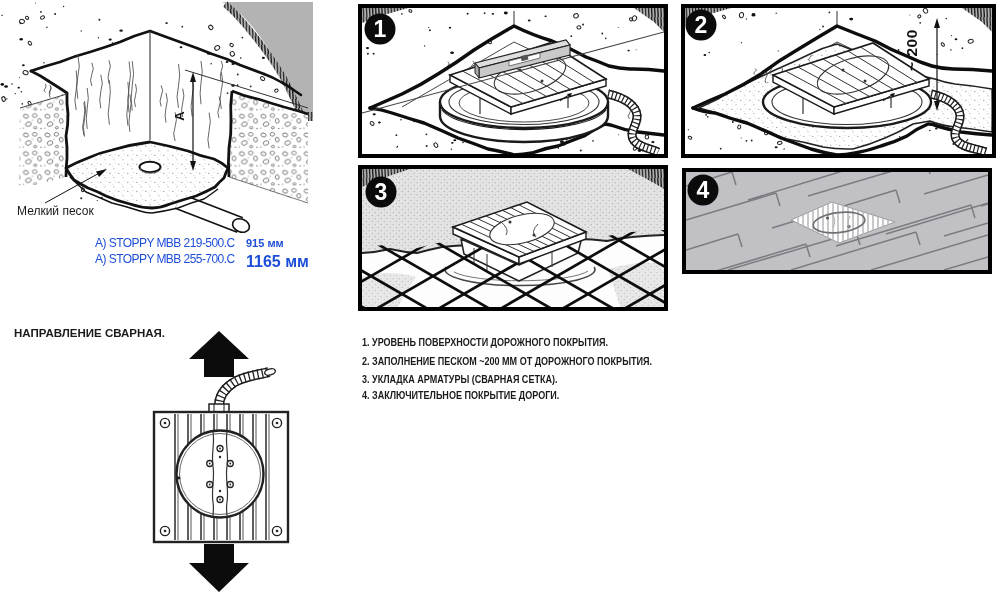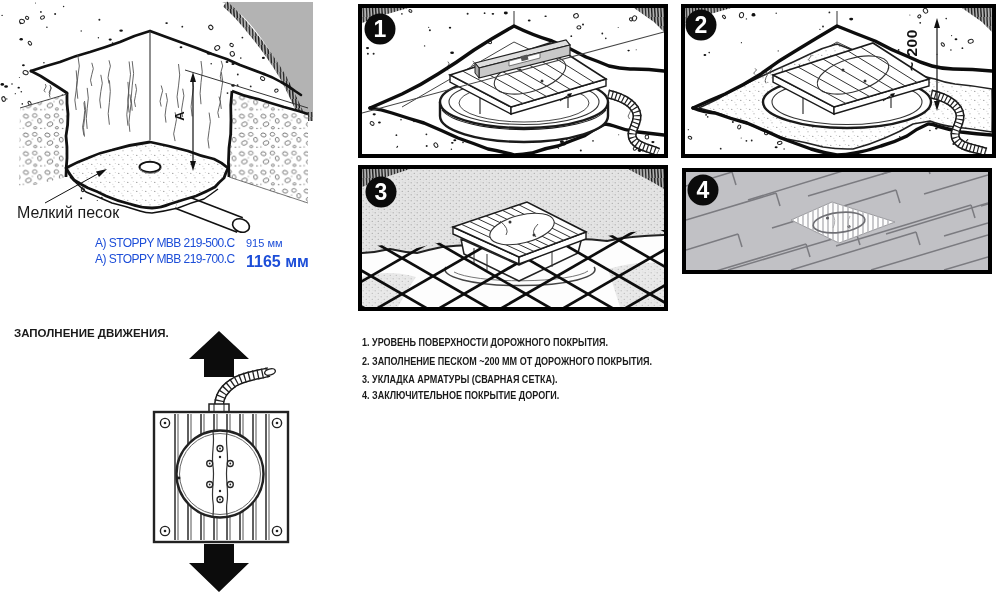--- a/index.html
+++ b/index.html
@@ -151,26 +151,26 @@
     <path d="M70.0,177.0 Q77.8,184.7 86.0,192.0 Q99.1,197.4 112.0,203.0 Q126.2,206.4 140.0,211.0 Q145.9,212.9 152.0,213.0 Q165.1,211.1 178.0,208.0 Q190.7,202.8 204.0,199.0 Q211.1,194.2 218.0,189.0" fill="none" stroke="#111" stroke-width="1.4"></path>
     <ellipse cx="150" cy="167" rx="10.5" ry="5.2" fill="#fff" stroke="#111" stroke-width="2"></ellipse>
     <path d="M140,168 a10.5,5.2 0 0 0 21,0" fill="none" stroke="#666" stroke-width="1"></path>
     <line x1="193" y1="78" x2="193" y2="165" stroke="#111" stroke-width="1.2"></line>
     <path d="M193,72 L190,82 L196,82 Z" fill="#111"></path>
     <path d="M193,171 L190,161 L196,161 Z" fill="#111"></path>
     <text x="184" y="116" transform="rotate(-90 184 116)" font-size="13" font-weight="bold" fill="#111" text-anchor="middle">A</text>
     <line x1="45" y1="203" x2="103" y2="171" stroke="#111" stroke-width="1"></line>
     <path d="M107,169 L96,171.5 L99,177 Z" fill="#111"></path>
   </svg>
-<div style="position:absolute;left:17px;top:204px;font-size:16px;color:#1a1a1a;white-space:nowrap">Мелкий песок</div>
+<div style="position:absolute;left:17px;top:204px;font-size:12px;color:#1a1a1a;white-space:nowrap">Мелкий песок</div>
 <div class="cap" style="left:95px;top:236px">A) STOPPY MBB 219-500.C</div>
-<div class="cap" style="left:95px;top:251.5px">A) STOPPY MBB 219-700.C</div>
-<div class="cap" style="left:246px;top:237px;font-weight:normal;font-size:11px;letter-spacing:0">915 мм</div>
+<div class="cap" style="left:95px;top:251.5px">A) STOPPY MBB 255-700.C</div>
+<div class="cap" style="left:246px;top:237px;font-weight:bold;font-size:11px;letter-spacing:0">915 мм</div>
 <div class="cap" style="left:246px;top:252.5px;font-weight:bold;font-size:16px;letter-spacing:0">1165 мм</div>
-<div style="position:absolute;left:14px;top:327px;font-size:11.5px;font-weight:bold;color:#1a1a1a;white-space:nowrap">ЗАПОЛНЕНИЕ ДВИЖЕНИЯ.</div>
+<div style="position:absolute;left:14px;top:327px;font-size:11.5px;font-weight:bold;color:#1a1a1a;white-space:nowrap">НАПРАВЛЕНИЕ СВАРНАЯ.</div>
 <svg class="abs" style="left:130px;top:326px" width="180" height="275" viewBox="0 0 180 275">
     <path d="M89,5 L119,33 L104,33 L104,51 L74,51 L74,33 L59,33 Z" fill="#0c0c0c"></path>
     <path d="M74,218 L104,218 L104,237 L119,237 L89,266 L59,237 L74,237 Z" fill="#0c0c0c"></path>
     <path d="M89,80 C90,68 97,60 108,53 C119,46 128,43 138,21 " fill="none" stroke="none"></path>
     <path d="M89,80 C89,70 94,63 103,57 C113,50 128,49 139,46" fill="none" stroke="#151515" stroke-width="10"></path>
     <path d="M89,80 C89,70 94,63 103,57 C113,50 128,49 139,46" fill="none" stroke="#fff" stroke-width="7"></path>
     <path d="M89,80 C89,70 94,63 103,57 C113,50 128,49 139,46" fill="none" stroke="#222" stroke-width="10" stroke-dasharray="1.3,3.2"></path>
     <ellipse cx="140" cy="46" rx="3" ry="5.5" transform="rotate(75 140 46)" fill="#fff" stroke="#222" stroke-width="1.4"></ellipse>
     <rect x="79" y="78" width="20" height="8" fill="#fff" stroke="#222" stroke-width="1.5"></rect>
     <line x1="84" y1="78" x2="84" y2="86" stroke="#222" stroke-width="1"></line>

